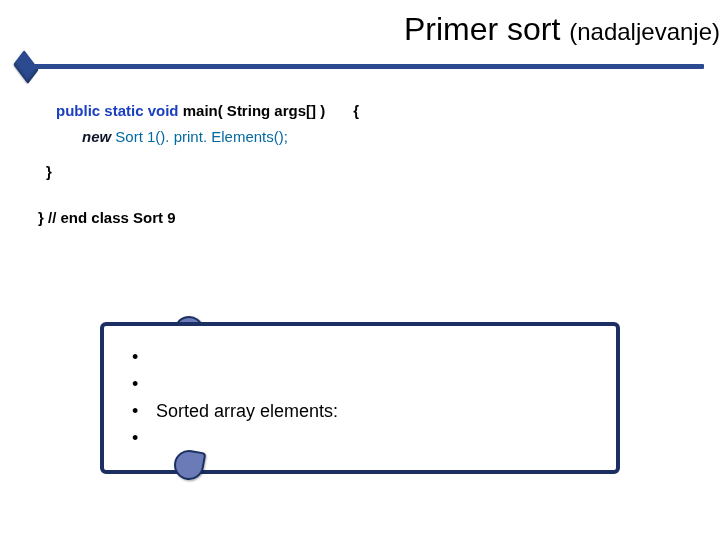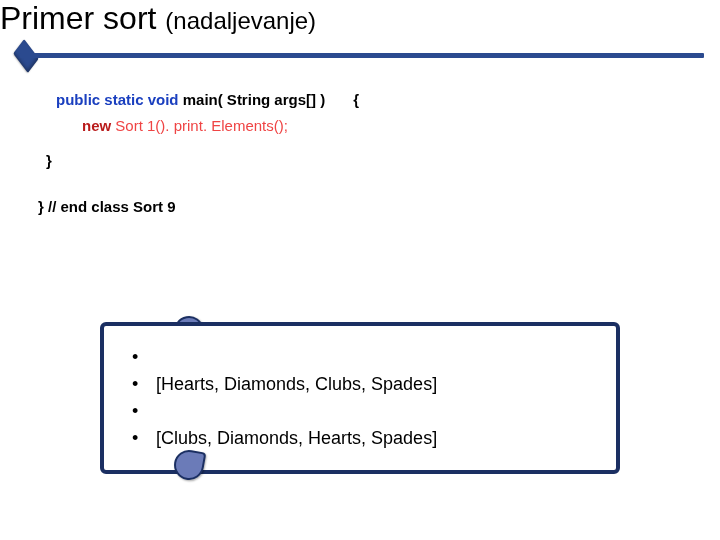--- a/index.html
+++ b/index.html
@@ -6,22 +6,22 @@
     margin: 0;
     padding: 0;
     width: 720px;
     height: 540px;
     background: #ffffff;
     font-family: Arial, Helvetica, sans-serif;
     position: relative;
     overflow: hidden;
   }
   .title-area {
-    text-align: left;
-    padding-top: 0;
+    text-align: right;
+    padding-top: 11px;
   }
   .title-area h1 {
     margin: 0;
     font-weight: normal;
     font-size: 32px;
     color: #000;
   }
   .title-sub {
     font-size: 24px;
   }
@@ -53,22 +53,22 @@
   .code-block {
     margin: 20px 0 0 56px;
     font-size: 15px;
     line-height: 1.7;
     font-family: Arial, Helvetica, sans-serif;
   }
   .code-line1 .kw1 { color: #1a3fbf; font-weight: bold; }
   .code-line1 .plain { color: #000; font-weight: bold; }
   .code-line1 .brace { color: #000; font-weight: bold; margin-left: 28px; }
   .code-line2 { margin-left: 26px; }
-  .code-line2 .kw2 { color: #b91c1c; font-weight: bold; }
-  .code-line2 .plain { color: #ef4444; }
+  .code-line2 .kw2 { color: #0f172a; font-weight: bold; font-style: italic; }
+  .code-line2 .plain { color: #0369a1; }
   .code-line3 { margin-left: -10px; font-weight: bold; margin-top: 10px; }
   .code-line4 { margin-left: -18px; font-weight: bold; margin-top: 20px; }
 
   .scroll-box-wrap {
     position: absolute;
     left: 100px;
     top: 322px;
     width: 520px;
   }
   .scroll-box {
@@ -136,24 +136,23 @@
 </div>
 
 <div class="scroll-box-wrap">
   <div class="curl top"></div>
   <div class="scroll-box">
     <div class="row">
       <span class="bullet">•</span>
     </div>
     <div class="row">
       <span class="bullet">•</span>
-      <span>[Hearts, Diamonds, Clubs, Spades]</span>
     </div>
     <div class="row">
       <span class="bullet">•</span>
+      <span>Sorted array elements:</span>
     </div>
     <div class="row">
       <span class="bullet">•</span>
-      <span>[Clubs, Diamonds, Hearts, Spades]</span>
     </div>
   </div>
   <div class="curl bottom"></div>
 </div>
 
 </body></html>

